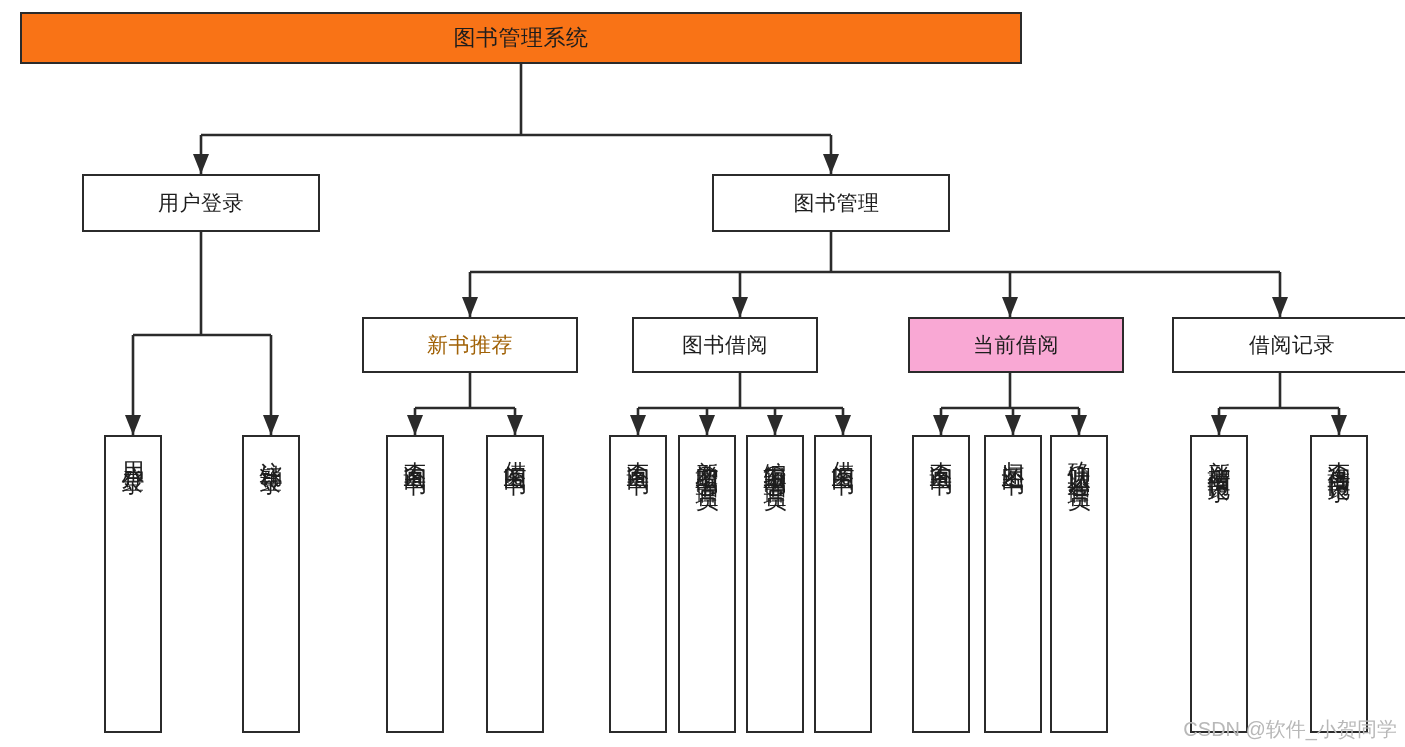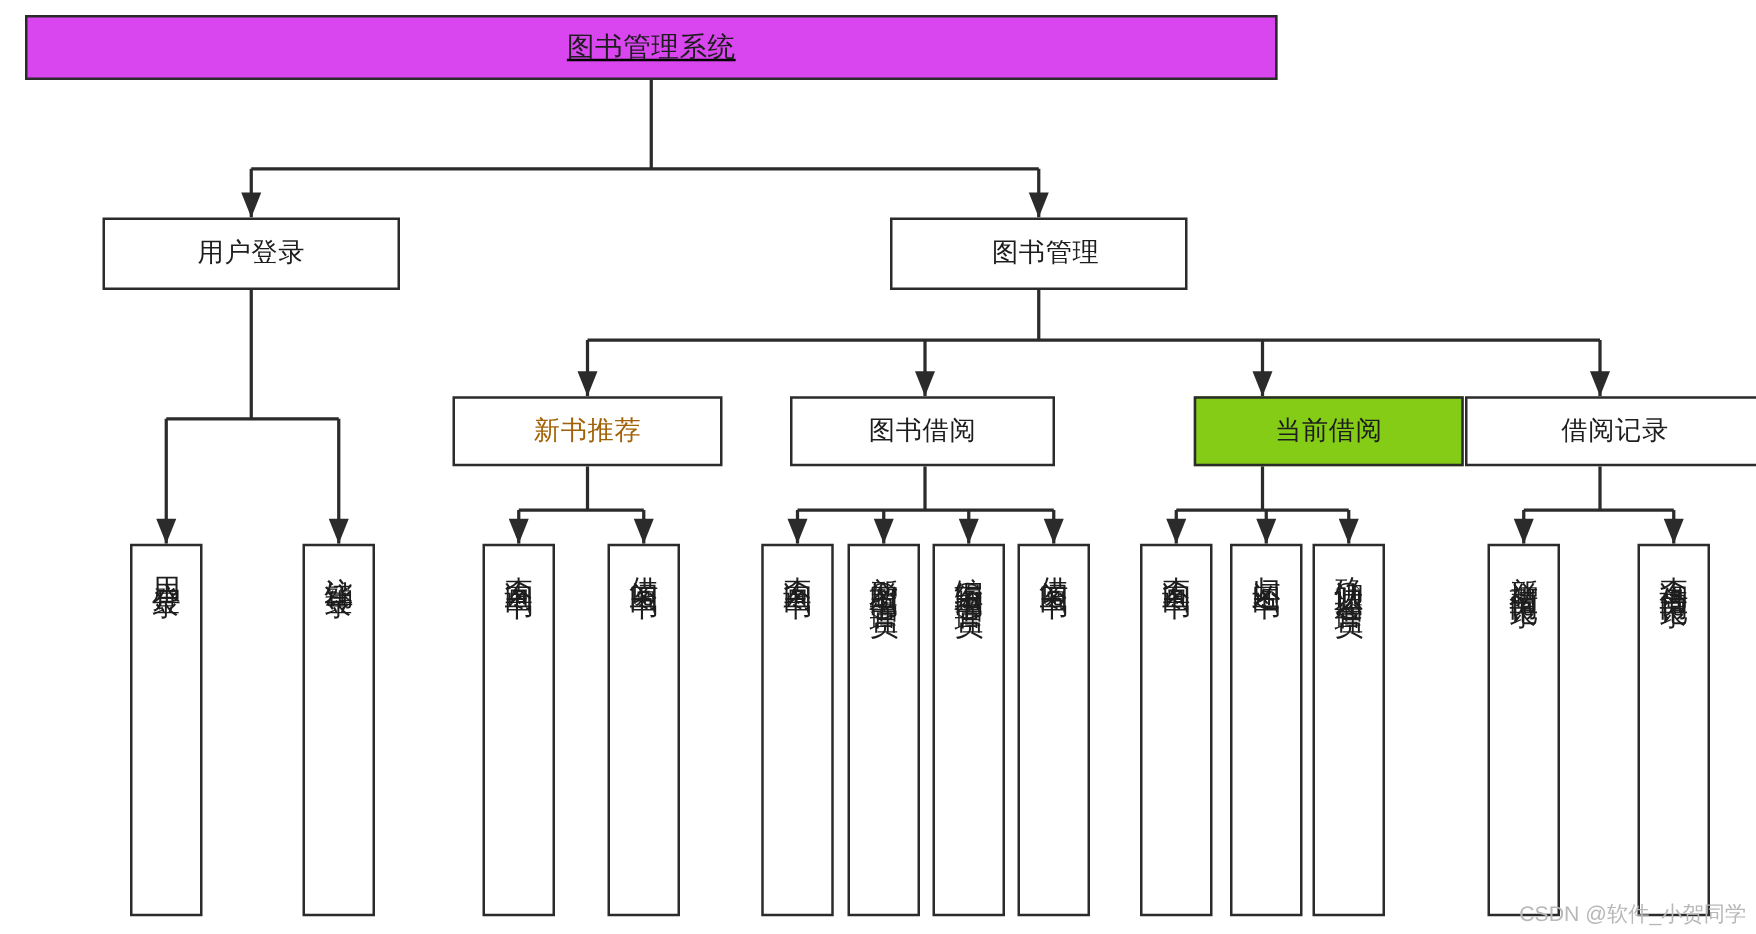--- a/index.html
+++ b/index.html
@@ -56,21 +56,21 @@
     letter-spacing: 4px;
     line-height: 1;
   }
   .node.root .node-label {
     font-size: 22px;
   }
   #watermark {
     position: absolute;
     right: 8px;
     bottom: 4px;
-    font-size: 17px;
+    font-size: 20px;
     color: #b8b8b8;
     white-space: nowrap;
     user-select: none;
   }
 </style>
 </head>
 <body>
 
 <div id="canvas">
   <svg id="edges" viewBox="0 0 1405 747" xmlns="http://www.w3.org/2000/svg">
@@ -121,36 +121,36 @@
       <line x1="1079" y1="408" x2="1079" y2="435" stroke="#2b2b2b" stroke-width="2.6"></line>
       <polygon points="1071,415 1087,415 1079,435" fill="#2b2b2b"></polygon>
       <line x1="1280" y1="373" x2="1280" y2="408" stroke="#2b2b2b" stroke-width="2.6"></line>
       <line x1="1219" y1="408" x2="1339" y2="408" stroke="#2b2b2b" stroke-width="2.6"></line>
       <line x1="1219" y1="408" x2="1219" y2="435" stroke="#2b2b2b" stroke-width="2.6"></line>
       <polygon points="1211,415 1227,415 1219,435" fill="#2b2b2b"></polygon>
       <line x1="1339" y1="408" x2="1339" y2="435" stroke="#2b2b2b" stroke-width="2.6"></line>
       <polygon points="1331,415 1347,415 1339,435" fill="#2b2b2b"></polygon>
     </svg>
   <div id="nodes">
-      <div class="node horizontal root" style="left: 20px; top: 12px; width: 1002px; height: 52px; border-color: rgb(43, 43, 43); background: #d946ef; text-decoration: underline;">
+      <div class="node horizontal root" style="left: 20px; top: 12px; width: 1002px; height: 52px; border-color: rgb(43, 43, 43); background: #f97316;">
         <span class="node-label" style="color: rgb(29, 29, 29);">图书管理系统</span>
       </div>
       <div class="node horizontal" style="left: 82px; top: 174px; width: 238px; height: 58px; border-color: rgb(43, 43, 43); background: rgb(255, 255, 255);">
         <span class="node-label" style="color: rgb(29, 29, 29);">用户登录</span>
       </div>
       <div class="node horizontal" style="left: 712px; top: 174px; width: 238px; height: 58px; border-color: rgb(43, 43, 43); background: rgb(255, 255, 255);">
         <span class="node-label" style="color: rgb(29, 29, 29); margin-left: 11px;">图书管理</span>
       </div>
       <div class="node horizontal" style="left: 362px; top: 317px; width: 216px; height: 56px; border-color: rgb(43, 43, 43); background: rgb(255, 255, 255);">
         <span class="node-label" style="color: #a16207;">新书推荐</span>
       </div>
-      <div class="node horizontal" style="left: 632px; top: 317px; width: 212px; height: 56px; border-color: rgb(43, 43, 43); background: rgb(255, 255, 255);">
+      <div class="node horizontal" style="left: 632px; top: 317px; width: 186px; height: 56px; border-color: rgb(43, 43, 43); background: rgb(255, 255, 255);">
         <span class="node-label" style="color: rgb(29, 29, 29);">图书借阅</span>
       </div>
-      <div class="node horizontal" style="left: 955px; top: 317px; width: 216px; height: 56px; border-color: rgb(43, 43, 43); background: #84cc16;">
+      <div class="node horizontal" style="left: 908px; top: 317px; width: 216px; height: 56px; border-color: rgb(43, 43, 43); background: #f9a8d4;">
         <span class="node-label" style="color: rgb(29, 29, 29);">当前借阅</span>
       </div>
       <div class="node horizontal" style="left: 1172px; top: 317px; width: 240px; height: 56px; border-color: rgb(43, 43, 43); background: rgb(255, 255, 255);">
         <span class="node-label" style="color: rgb(29, 29, 29);">借阅记录</span>
       </div>
       <div class="node vertical" style="left: 104px; top: 435px; width: 58px; height: 298px; border-color: rgb(43, 43, 43); background: rgb(255, 255, 255);">
         <span class="node-label" style="color: rgb(29, 29, 29);">用户登录</span>
       </div>
       <div class="node vertical" style="left: 242px; top: 435px; width: 58px; height: 298px; border-color: rgb(43, 43, 43); background: rgb(255, 255, 255);">
         <span class="node-label" style="color: rgb(29, 29, 29);">注销登录</span>

